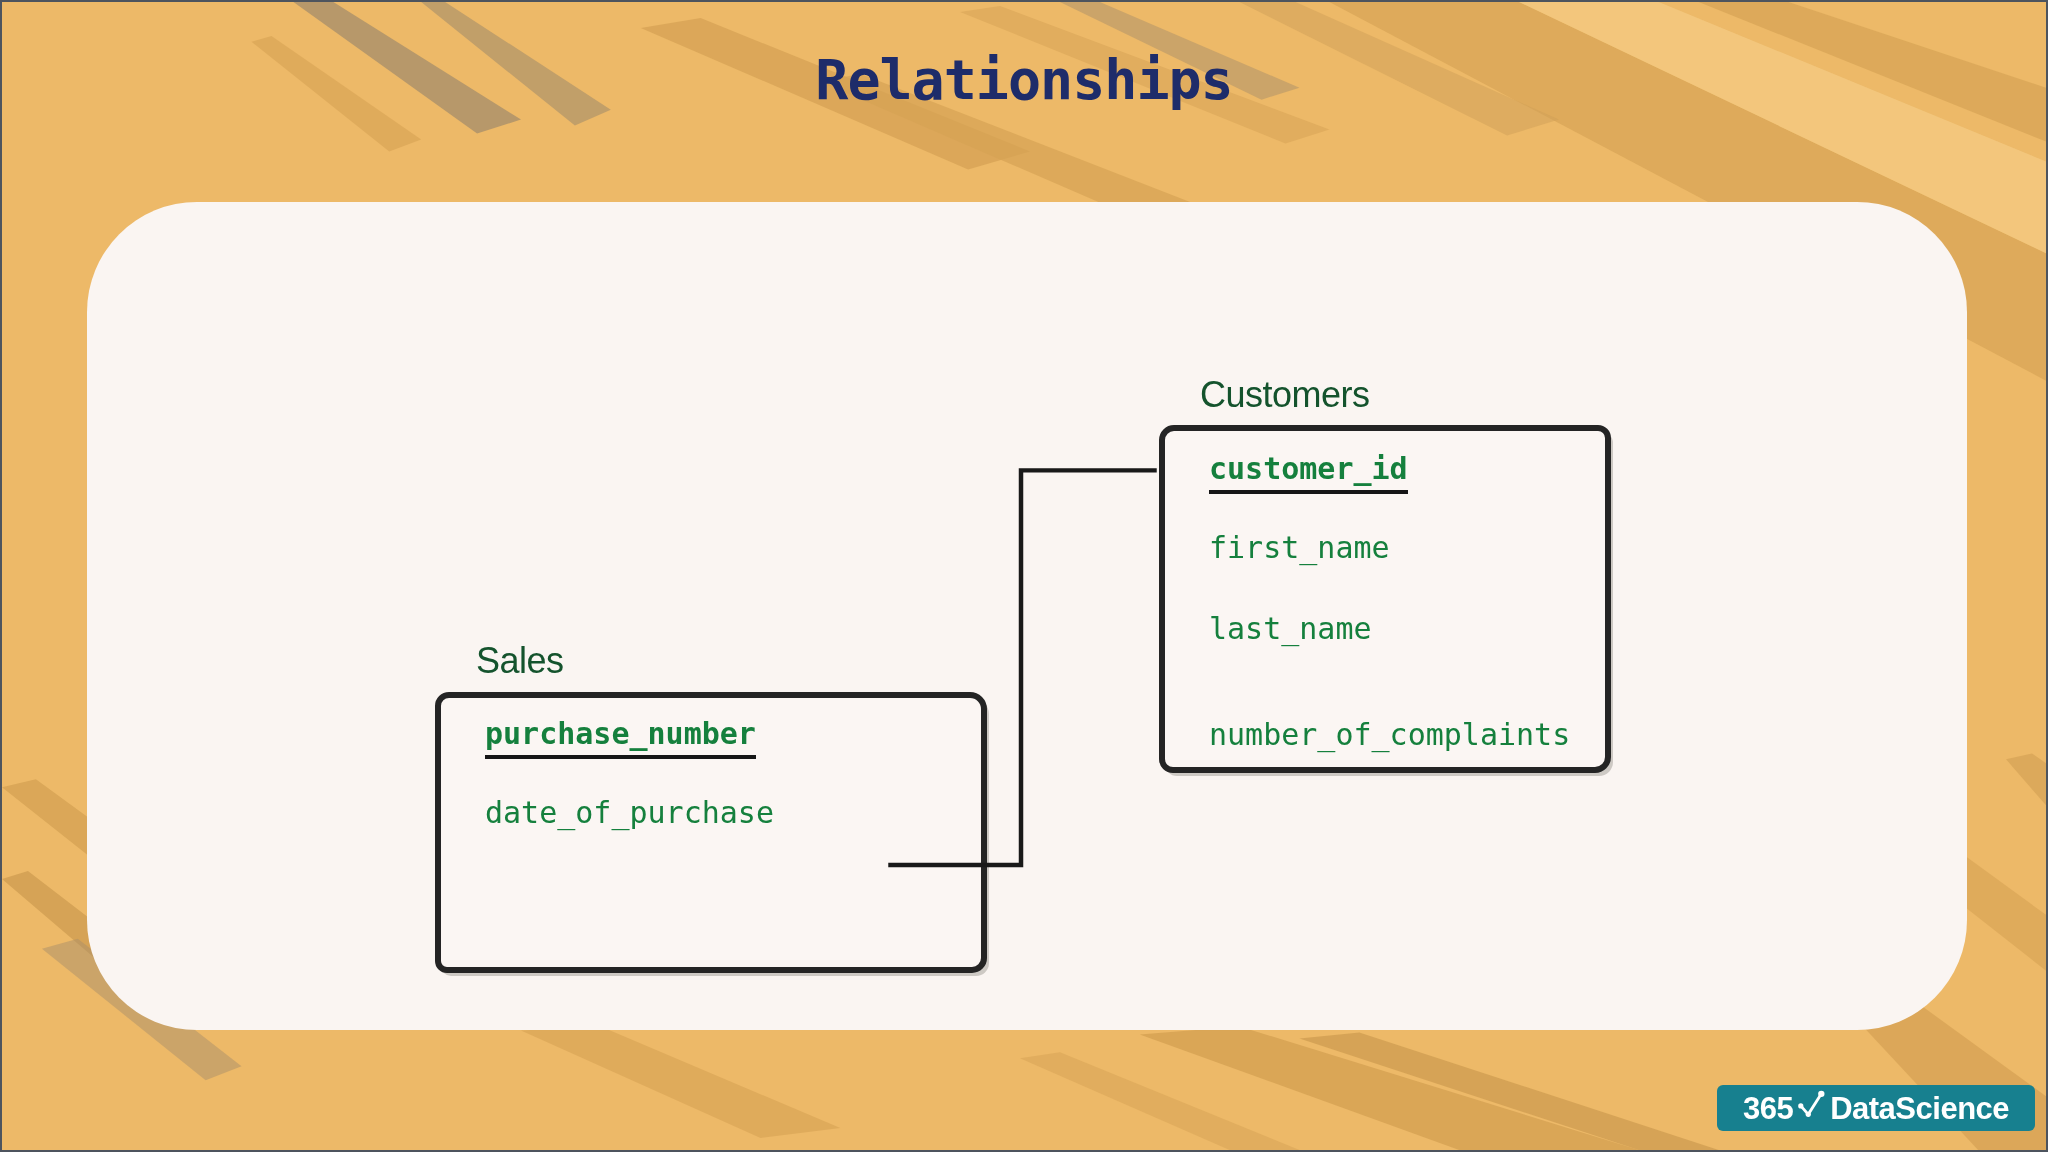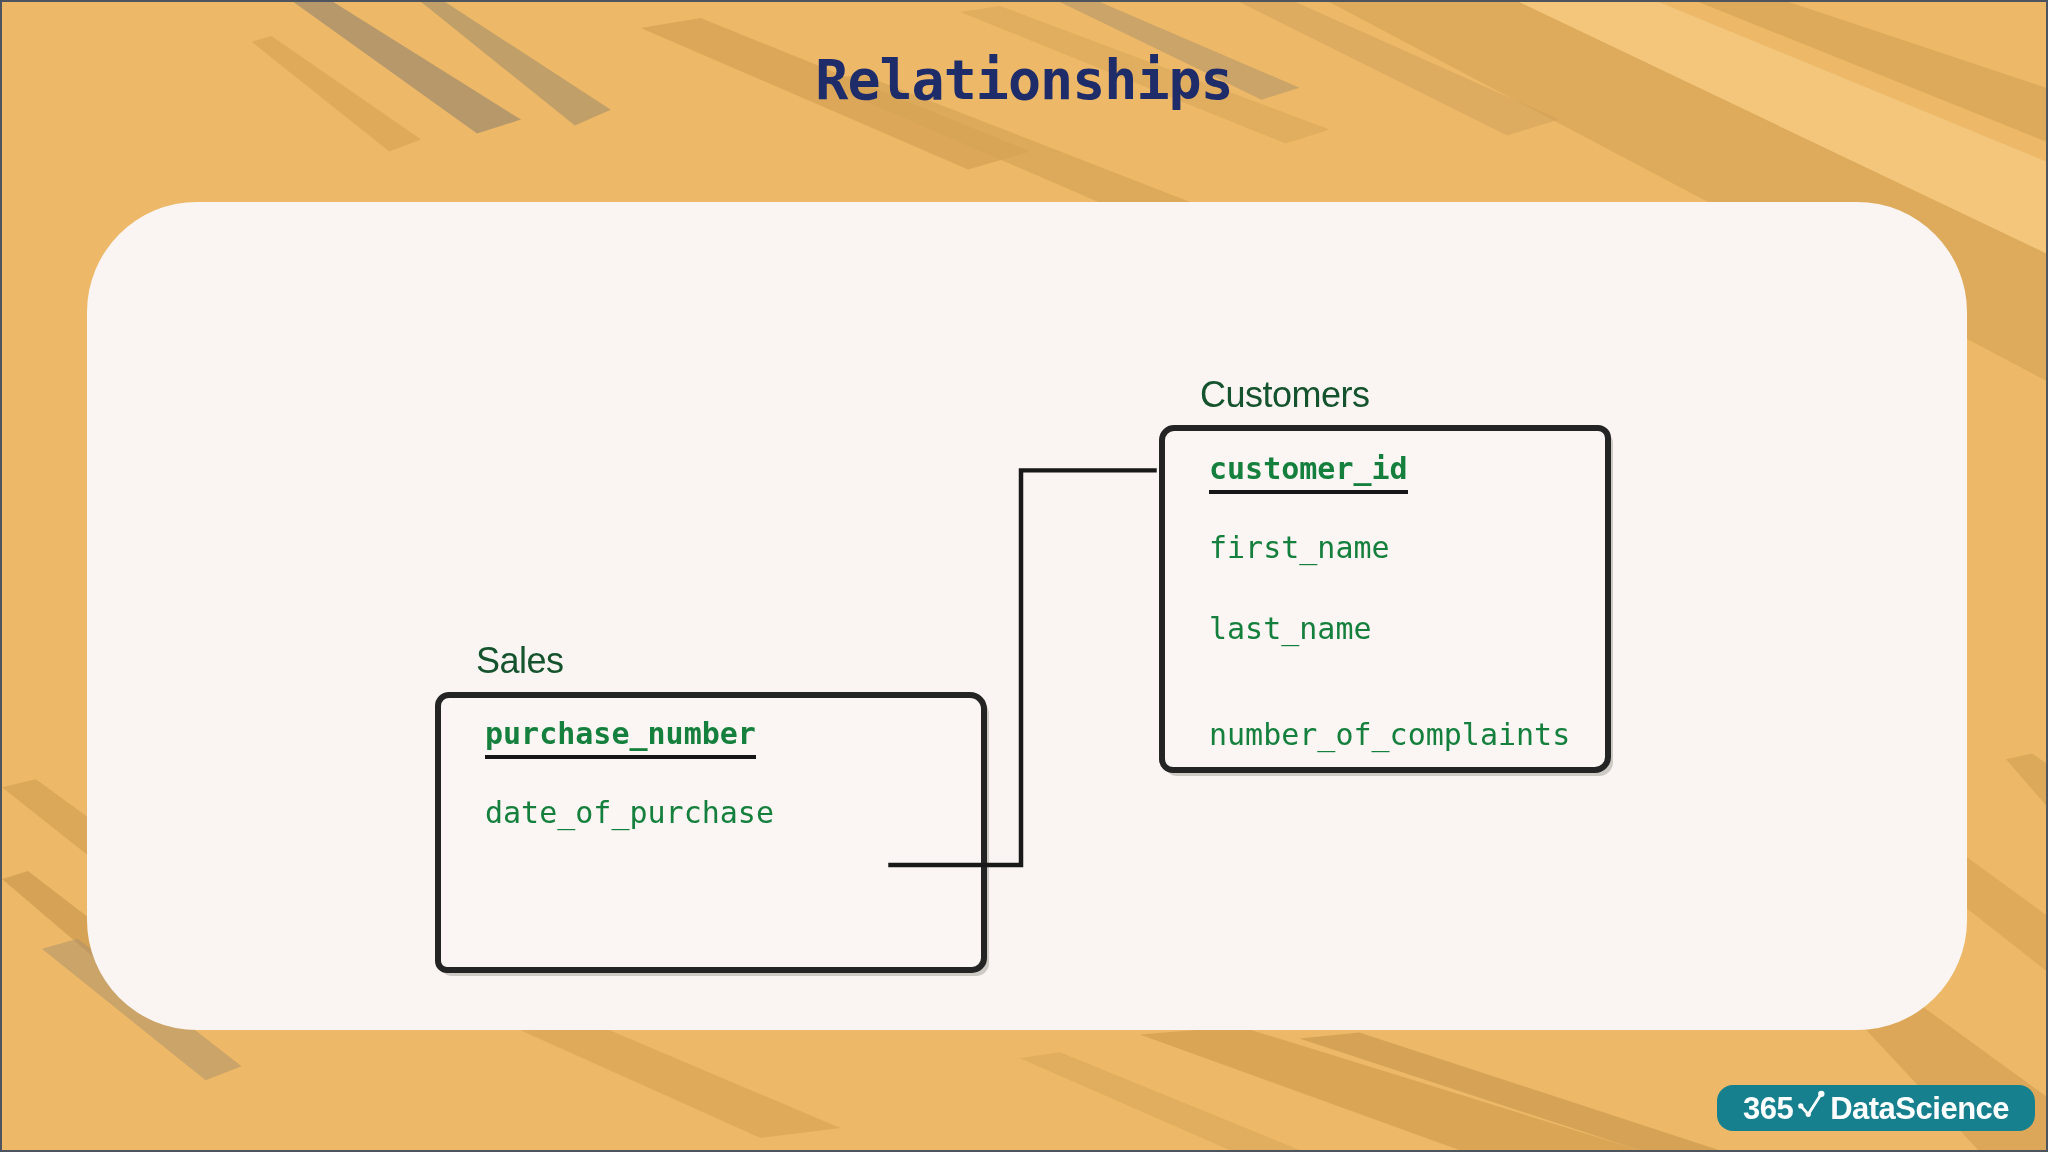--- a/index.html
+++ b/index.html
@@ -62,21 +62,21 @@
   .sales-box .r-2 { top:218px; }
 
   .customers-box .r-pk { top:16px; }
   .customers-box .r-0 { top:95px; }
   .customers-box .r-1 { top:176px; }
   .customers-box .r-2 { top:220px; }
   .customers-box .r-3 { top:282px; }
 
   .logo {
     position:absolute; left:1715px; top:1083px; width:318px; height:46px;
-    background:#17808f; border-radius:16px;
+    background:#17808f; border-radius:6px;
     display:flex; align-items:center; justify-content:center; gap:1px;
     color:#ffffff;
   }
   .logo-num, .logo-name {
     font-size:31px; font-weight:bold; letter-spacing:-0.5px; line-height:1;
   }
   .logo-mark { width:28px; height:36px; margin:-6px 3px 0 4px; }
 </style>
 </head>
 <body>

